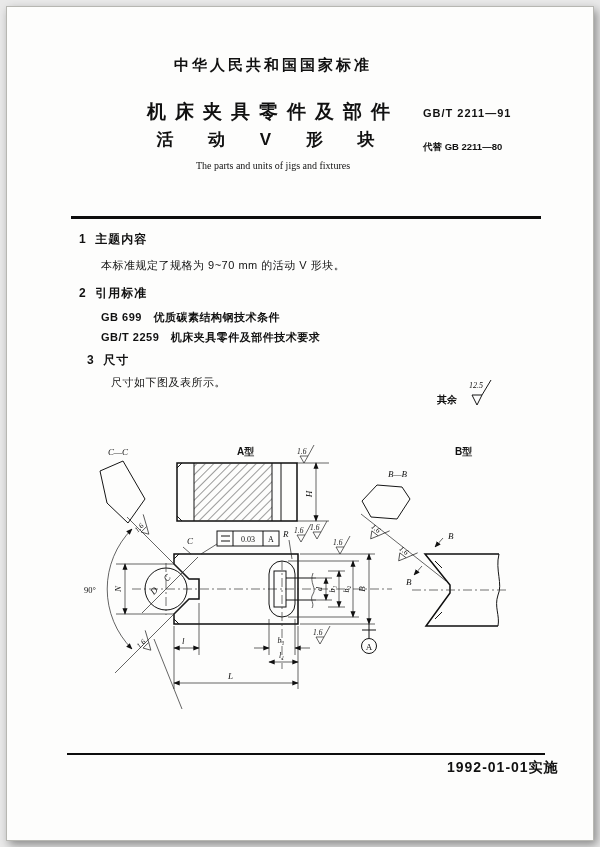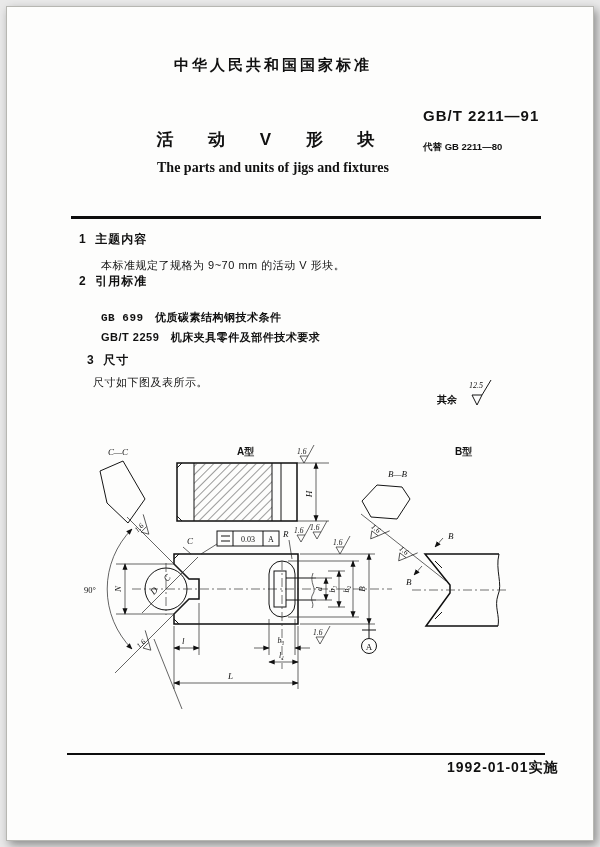--- a/index.html
+++ b/index.html
@@ -14,23 +14,23 @@
     background:#fdfdfc;
     border:1px solid #b7b7b2;
     box-shadow:3px 4px 9px rgba(0,0,0,.4);
     overflow:hidden;
   }
   .t{position:absolute;white-space:nowrap;}
   .center-col{left:26px;width:480px;text-align:center;}
   .std-header{top:49px;font-size:15px;font-weight:bold;letter-spacing:3px;}
   .title1{top:92px;font-size:19px;font-weight:bold;letter-spacing:9px;}
   .title2{top:121px;font-size:17px;font-weight:bold;letter-spacing:15px;}
-  .en1{top:153px;font-size:14px;font-weight:bold;font-family:"Liberation Serif","DejaVu Serif",serif;}
+  .en1{top:153px;font-size:10px;font-weight:normal;font-family:"Liberation Serif","DejaVu Serif",serif;}
   .en2{top:171px;font-size:11px;font-weight:bold;font-family:"Liberation Serif","DejaVu Serif",serif;}
-  .std-num{left:416px;top:100px;font-size:15px;font-weight:bold;letter-spacing:1px;}
+  .std-num{left:416px;top:100px;font-size:11px;font-weight:bold;letter-spacing:1px;}
   .replaces{left:416px;top:134px;font-size:9.5px;font-weight:bold;}
   .rule-top{left:64px;top:209px;width:470px;height:3px;background:#0d0d0d;}
   .sec-head{font-size:12px;font-weight:bold;letter-spacing:1px;}
   .sec-body{font-size:11px;letter-spacing:.5px;}
   .rough-note{left:430px;top:370px;display:flex;align-items:flex-end;gap:4px;}
   .rough-note .lbl{font-size:10px;font-weight:bold;padding-bottom:4px;}
   .rule-bottom{left:60px;top:746px;width:478px;height:2px;background:#0d0d0d;}
   .footer-l{left:66px;top:752px;font-size:11px;font-weight:bold;letter-spacing:1px;}
   .footer-r{left:440px;top:752px;font-size:14px;font-weight:bold;letter-spacing:1px;}
   svg{overflow:visible;}
@@ -41,41 +41,42 @@
   .thk{stroke:#0e0e0e;stroke-width:1.5;fill:none;}
   .thin{stroke:#222;stroke-width:.7;fill:none;}
   .cl{stroke:#333;stroke-width:.7;fill:none;stroke-dasharray:9 3 2 3;}
 </style>
 </head>
 <body>
 
 <div class="page">
 
   <div class="t center-col std-header">中华人民共和国国家标准</div>
+  <div class="t center-col title1">机床夹具零件及部件</div>
   <div class="t center-col title2">活 动 V 形 块</div>
   <div class="t center-col en1">The parts and units of jigs and fixtures</div>
   <div class="t std-num">GB/T 2211—91</div>
   <div class="t replaces">代替 GB 2211—80</div>
   <div class="t rule-top"></div>
 
   <div class="t sec-head" style="left:72px;top:224px;">
     <span>1</span>&nbsp;&nbsp;<span>主题内容</span>
   </div>
   <div class="t sec-body" style="left:94px;top:251px;">本标准规定了规格为 9~70 mm 的活动 V 形块。</div>
 
-  <div class="t sec-head" style="left:72px;top:266px;text-align:center;">
+  <div class="t sec-head" style="left:72px;top:278px;text-align:center;">
     <span>2</span>&nbsp;&nbsp;<span>引用标准</span>
   </div>
-  <div class="t sec-body" style="left:94px;top:303px;font-weight:bold;font-family:Liberation Mono, monospace;">GB 699　优质碳素结构钢技术条件</div>
+  <div class="t sec-body" style="left:94px;top:303px;font-weight:bold;">GB 699　优质碳素结构钢技术条件</div>
   <div class="t sec-body" style="left:94px;top:323px;font-weight:bold;text-align:right;">GB/T 2259　机床夹具零件及部件技术要求</div>
 
   <div class="t sec-head" style="left:80px;top:345px;">
     <span>3</span>&nbsp;&nbsp;<span>尺寸</span>
   </div>
-  <div class="t sec-body" style="left:86px;top:368px;">尺寸如下图及表所示。</div>
+  <div class="t sec-body" style="left:104px;top:368px;">尺寸如下图及表所示。</div>
 
   <div class="t rough-note">
     <span class="lbl">其余</span>
     <svg width="44" height="34" viewBox="0 0 44 34">
       <text x="8" y="11" class="sm">12.5</text>
       <path class="ln" d="M11,18 L21,18 L16,28 Z"></path>
       <path class="ln" d="M21,18 L30,3"></path>
     </svg>
   </div>
 

